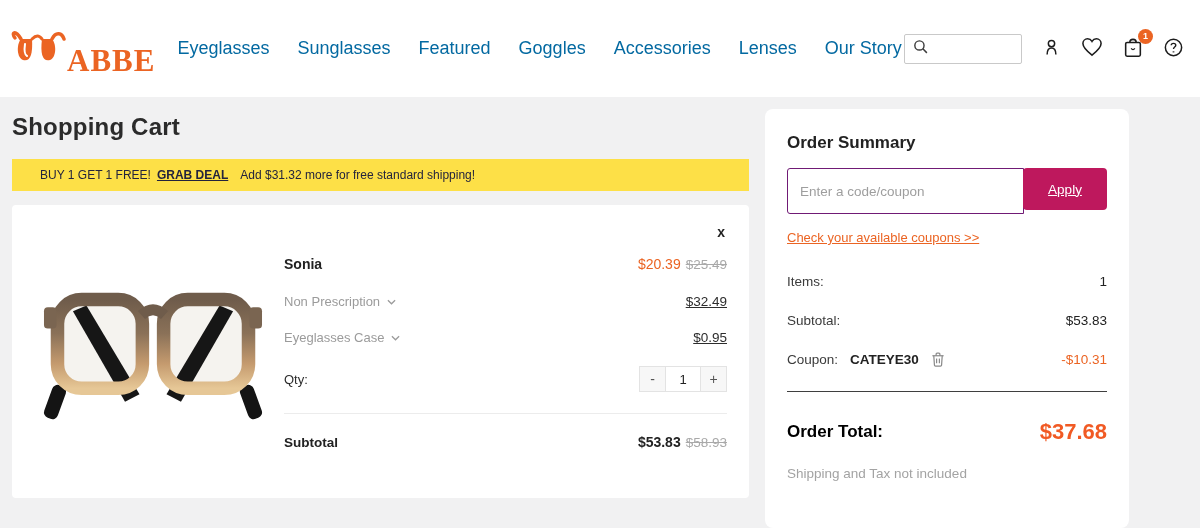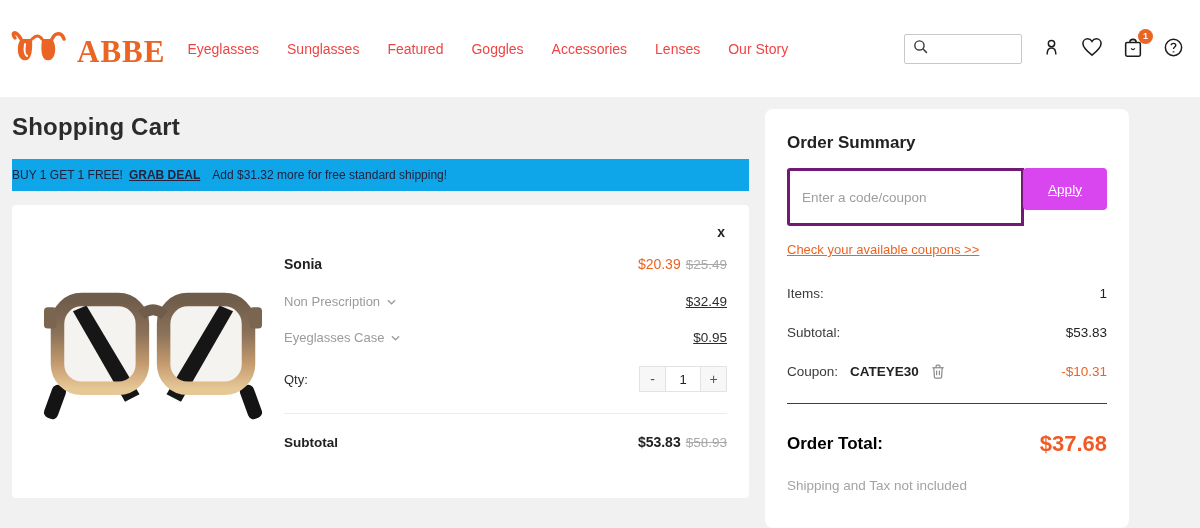--- a/index.html
+++ b/index.html
@@ -2,35 +2,35 @@
 <html><head>
 <meta charset="utf-8">
 <style>
   * { margin:0; padding:0; box-sizing:border-box; }
   html,body { width:1200px; height:528px; overflow:hidden; }
   body { font-family:"Liberation Sans", sans-serif; background:#fff; color:#222; }
   a { text-decoration:none; }
 
   
   .site-header { display:flex; align-items:center; height:97px; background:#fff; padding:0 16px 0 10px; }
-  .logo { display:flex; align-items:flex-start; gap:11px; cursor:pointer; }
+  .logo { display:flex; align-items:flex-end; gap:1px; cursor:pointer; }
   .logo-text { font-family:"Liberation Serif", serif; font-size:31px; font-weight:600; color:#eb6423; letter-spacing:1px; line-height:1; margin-top:14px; }
   .main-nav { display:flex; gap:28px; margin-left:22px; }
-  .main-nav a { font-size:14px; color:#ef4444; cursor:pointer; }
+  .main-nav a { font-size:18px; color:#0369a1; cursor:pointer; }
   .header-right { margin-left:auto; display:flex; align-items:center; gap:19px; }
   .search-box { display:flex; align-items:center; width:118px; height:30px; border:1px solid #c9c9c9; border-radius:2px; padding:0 7px; gap:5px; background:#fff; }
   .search-box input { border:none; outline:none; width:100%; font-size:13px; font-family:inherit; }
   .icon-btn { background:none; border:none; cursor:pointer; position:relative; display:flex; padding:0; }
   .badge { position:absolute; top:-7px; right:-9px; background:#eb6423; color:#fff; font-size:9px; font-weight:700; width:15px; height:15px; border-radius:50%; display:flex; align-items:center; justify-content:center; }
 
   
   .page-main { display:flex; gap:16px; background:#f1f1f2; padding:12px 0 0 12px; height:431px; align-items:flex-start; }
   .left-col { width:737px; }
   .page-title { font-size:24px; font-weight:600; color:#2b2b2b; margin:4px 0 18px; letter-spacing:.2px; }
-  .promo-bar { display:flex; align-items:center; background:#0ea5e9; height:32px; padding:0 0; font-size:12px; color:#23233d; margin-bottom:14px; }
+  .promo-bar { display:flex; align-items:center; background:#fde047; height:32px; padding:0 28px; font-size:12px; color:#23233d; margin-bottom:14px; }
   .promo-bar .deal-link { color:#23233d; text-decoration:underline; cursor:pointer; margin:0 12px 0 6px; font-weight:600; }
 
   .cart-card { background:#fff; border-radius:4px; padding:14px 22px 20px; height:293px; position:relative; }
   .close-btn { position:absolute; top:20px; right:24px; font-weight:700; font-size:14px; color:#1f1f1f; background:none; border:none; cursor:pointer; line-height:1; }
   .item-row { display:flex; margin-top:24px; }
   .item-image { width:238px; display:flex; justify-content:center; align-items:flex-start; padding-top:18px; }
   .item-details { flex:1; padding-left:12px; padding-top:12px; }
   .detail-row { display:flex; justify-content:space-between; align-items:center; margin-bottom:21px; }
   .item-name { font-size:14px; font-weight:700; color:#222; }
   .price-sale { color:#eb6423; font-size:14px; }
@@ -43,23 +43,23 @@
   .qty-box { width:34px; height:26px; border-top:1px solid #e3e3e3; border-bottom:1px solid #e3e3e3; display:flex; align-items:center; justify-content:center; font-size:13px; background:#fff; }
   .row-divider { border:none; border-top:1px solid #ececec; margin:2px 0 0; }
   .subtotal-row { display:flex; justify-content:space-between; align-items:center; margin-top:19px; }
   .subtotal-label { font-weight:700; font-size:13.5px; color:#222; }
   .subtotal-price { font-size:14px; font-weight:600; color:#222; }
 
   
   .summary-card { width:364px; background:#fff; border-radius:8px; padding:24px 22px; height:419px; }
   .sum-title { font-size:17px; font-weight:700; color:#222; margin-bottom:15px; }
   .coupon-row { display:flex; }
-  .coupon-row input { flex:1; height:58px; border:3px solid #701a75; border-radius:3px 0 0 3px; padding:0 12px; font-size:13.5px; outline:none; color:#333; font-family:inherit; }
+  .coupon-row input { flex:1; height:46px; border:1px solid #701a75; border-radius:3px 0 0 3px; padding:0 12px; font-size:13.5px; outline:none; color:#333; font-family:inherit; }
   input::placeholder { color:#9e9e9e; }
-  .apply-btn { width:84px; height:42px; background:#d946ef; color:#fff; border:none; border-radius:4px; font-size:13.5px; cursor:pointer; margin-left:-1px; font-family:inherit;text-decoration:underline; }
+  .apply-btn { width:84px; height:42px; background:#be185d; color:#fff; border:none; border-radius:4px; font-size:13.5px; cursor:pointer; margin-left:-1px; font-family:inherit;text-decoration:underline; }
   .coupons-link { display:inline-block; margin-top:16px; color:#eb6423; font-size:13px; text-decoration:underline; cursor:pointer; }
   .sum-rows { margin-top:28px; }
   .sum-row { display:flex; justify-content:space-between; align-items:center; margin-bottom:24px; font-size:13.5px; color:#3b3b3b; }
   .sum-val { color:#222; }
   .coupon-cell { display:flex; align-items:center; gap:12px; }
   .coupon-code { font-weight:700; color:#222; }
   .trash-btn { background:none; border:none; cursor:pointer; display:flex; padding:0; }
   .coupon-discount { color:#eb6423; }
   .dark-divider { border:none; border-top:1px solid #3f3f3f; margin-top:20px; }
   .total-row { display:flex; justify-content:space-between; align-items:center; margin-top:27px; }

